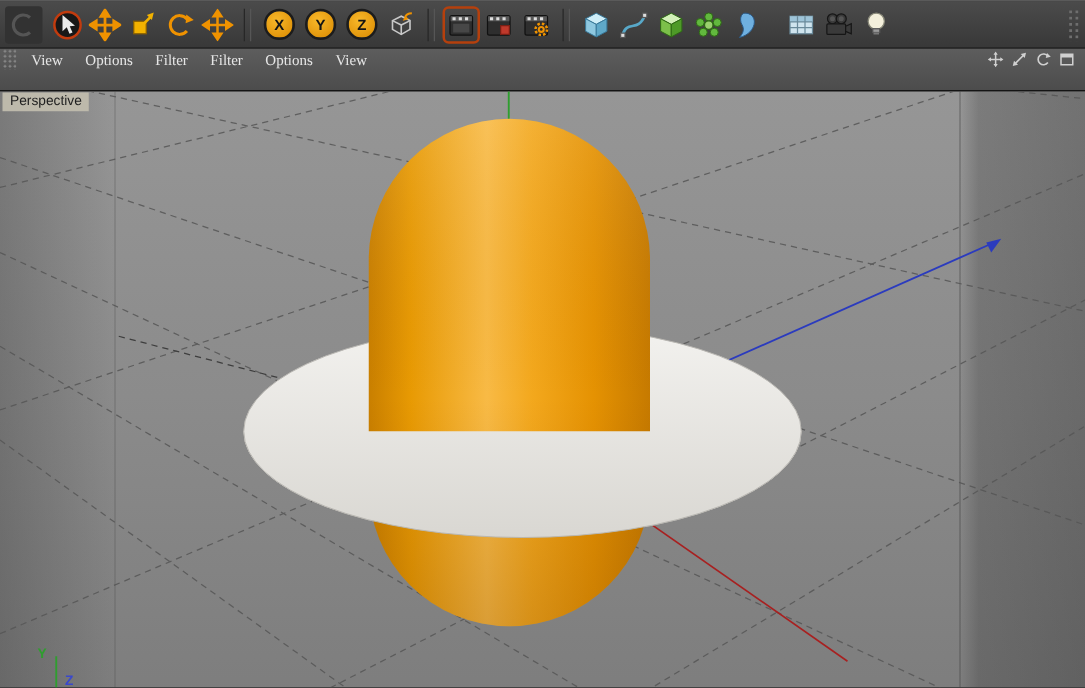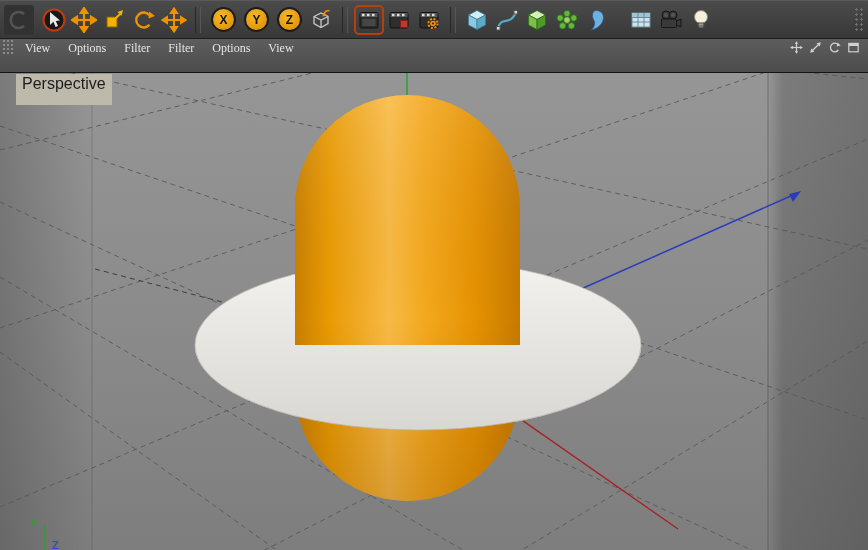--- a/index.html
+++ b/index.html
@@ -29,22 +29,22 @@
     color:#e6e6e6;font-size:12px;font-family:Liberation Serif, serif;}
   .grip{width:11px;height:17px;margin:0 3px 0 2px;
     background-image:radial-gradient(#8a8a8a 30%,transparent 32%);background-size:4px 4px;}
   .mitem{padding:2px 9px;cursor:default;}
   .spacer{flex:1;}
   .vicon{width:16px;height:16px;display:flex;align-items:center;justify-content:center;margin-right:3px;}
 
   
   .viewport{position:relative;width:868px;height:487px;overflow:hidden;}
   .viewport svg.scene{position:absolute;left:0;top:0;}
-  .persp-label{position:absolute;left:16px;top:1px;background:#bdb9ab;color:#1e1e1e;
-    font-size:16px;padding:1px 6px 12px;}
+  .persp-label{position:absolute;left:2px;top:1px;background:#bdb9ab;color:#1e1e1e;
+    font-size:11px;padding:1px 6px 2px;}
   .giz-y{position:absolute;left:30px;top:444px;color:#2f9e2f;font-size:11px;font-weight:bold;}
   .giz-z{position:absolute;left:52px;top:466px;color:#3a48cc;font-size:11px;font-weight:bold;}
 </style>
 </head>
 <body>
 
 <div class="app">
 
   <div class="toolbar">
 

